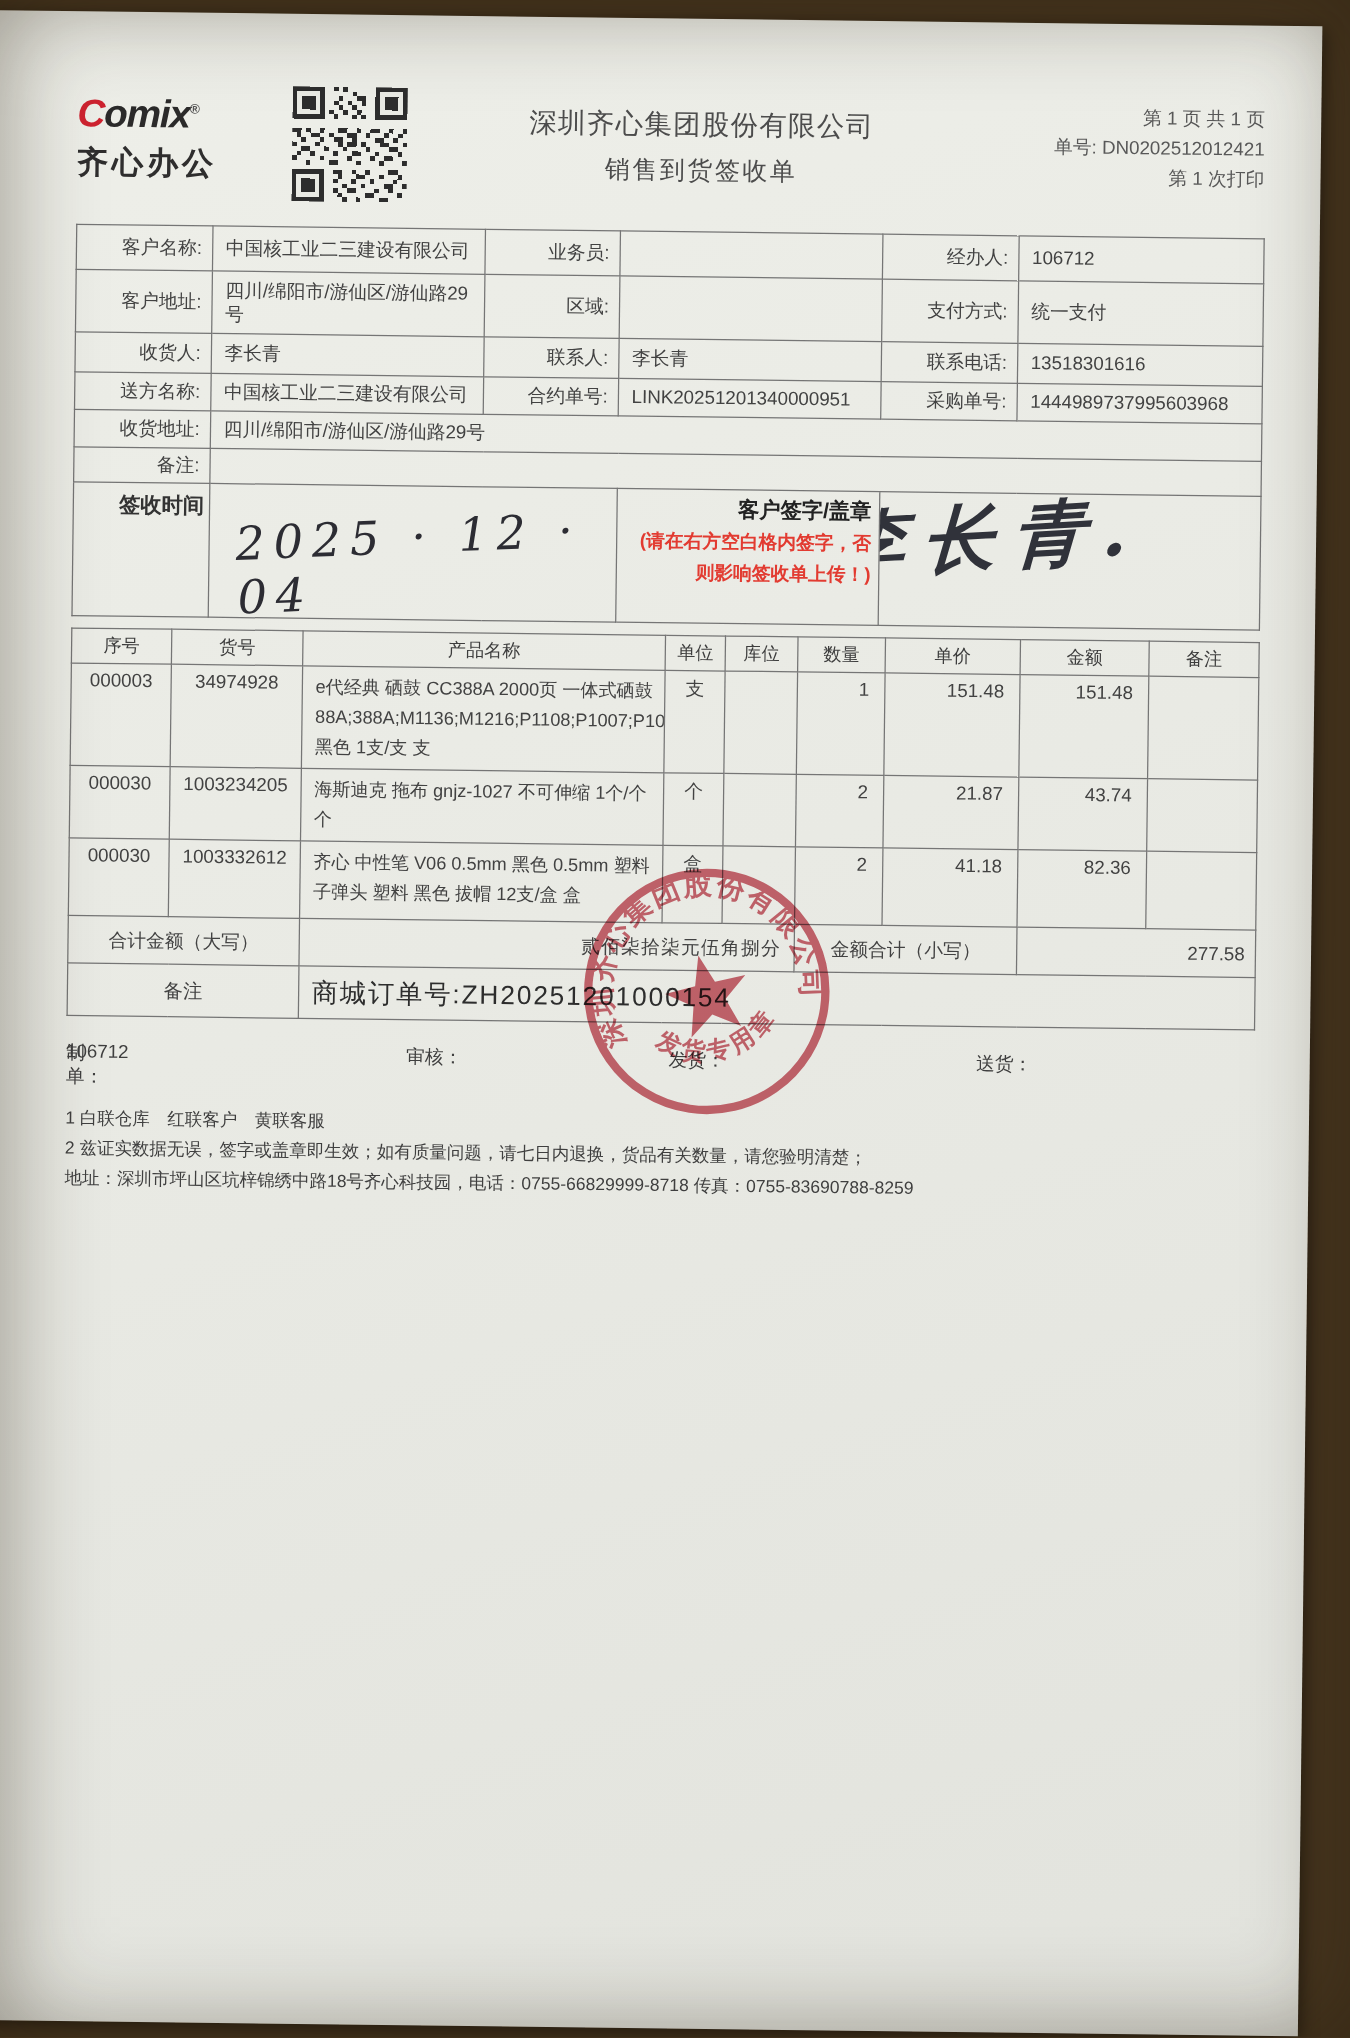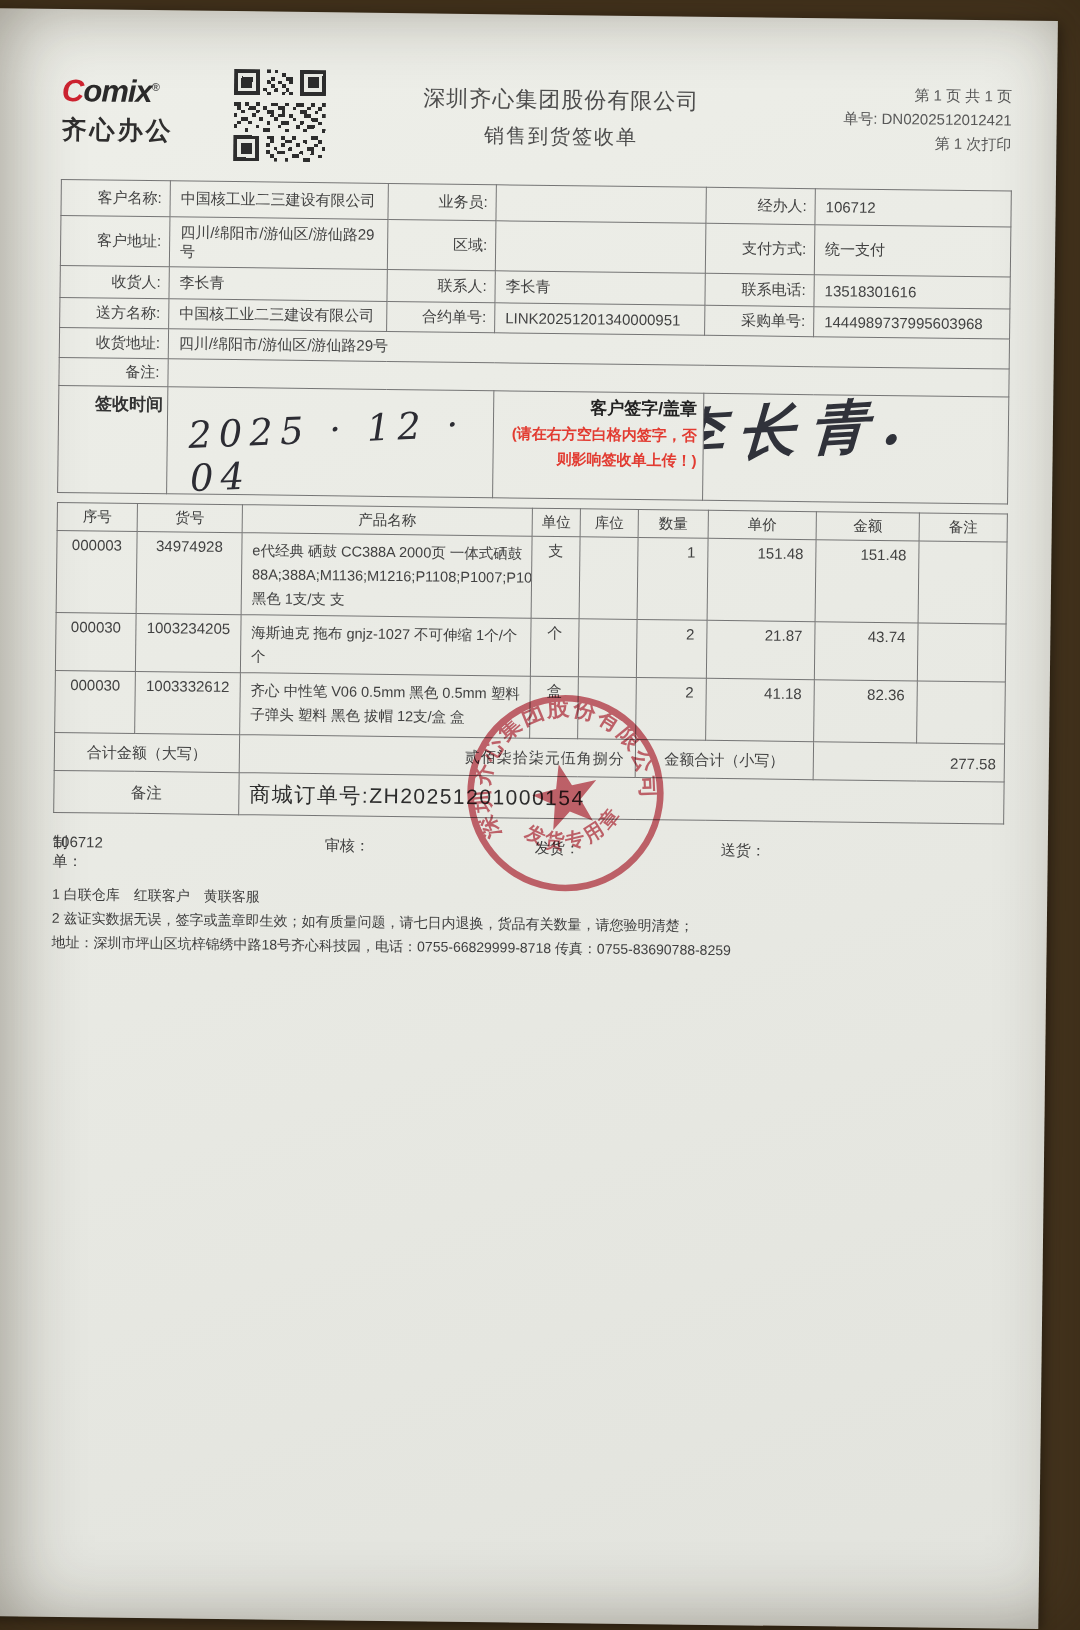--- a/index.html
+++ b/index.html
@@ -259,21 +259,21 @@
       </tbody>
         </table>
 
       <div class="sign-row">
         <span style="left:0">
             <span>制单：</span>
             <span>106712</span>
           </span>
         <span style="left:272px">审核：</span>
         <span style="left:482px">发货：</span>
-        <span style="left:668px">送货：</span>
+        <span style="left:728px">送货：</span>
       </div>
 
       <div class="notes">
         <div>1 白联仓库　红联客户　黄联客服</div>
         <div>2 兹证实数据无误，签字或盖章即生效；如有质量问题，请七日内退换，货品有关数量，请您验明清楚；</div>
         <div>地址：深圳市坪山区坑梓锦绣中路18号齐心科技园，电话：0755-66829999-8718 传真：0755-83690788-8259</div>
       </div>
     </div>
 
     <svg class="stamp" viewBox="0 0 200 200">

